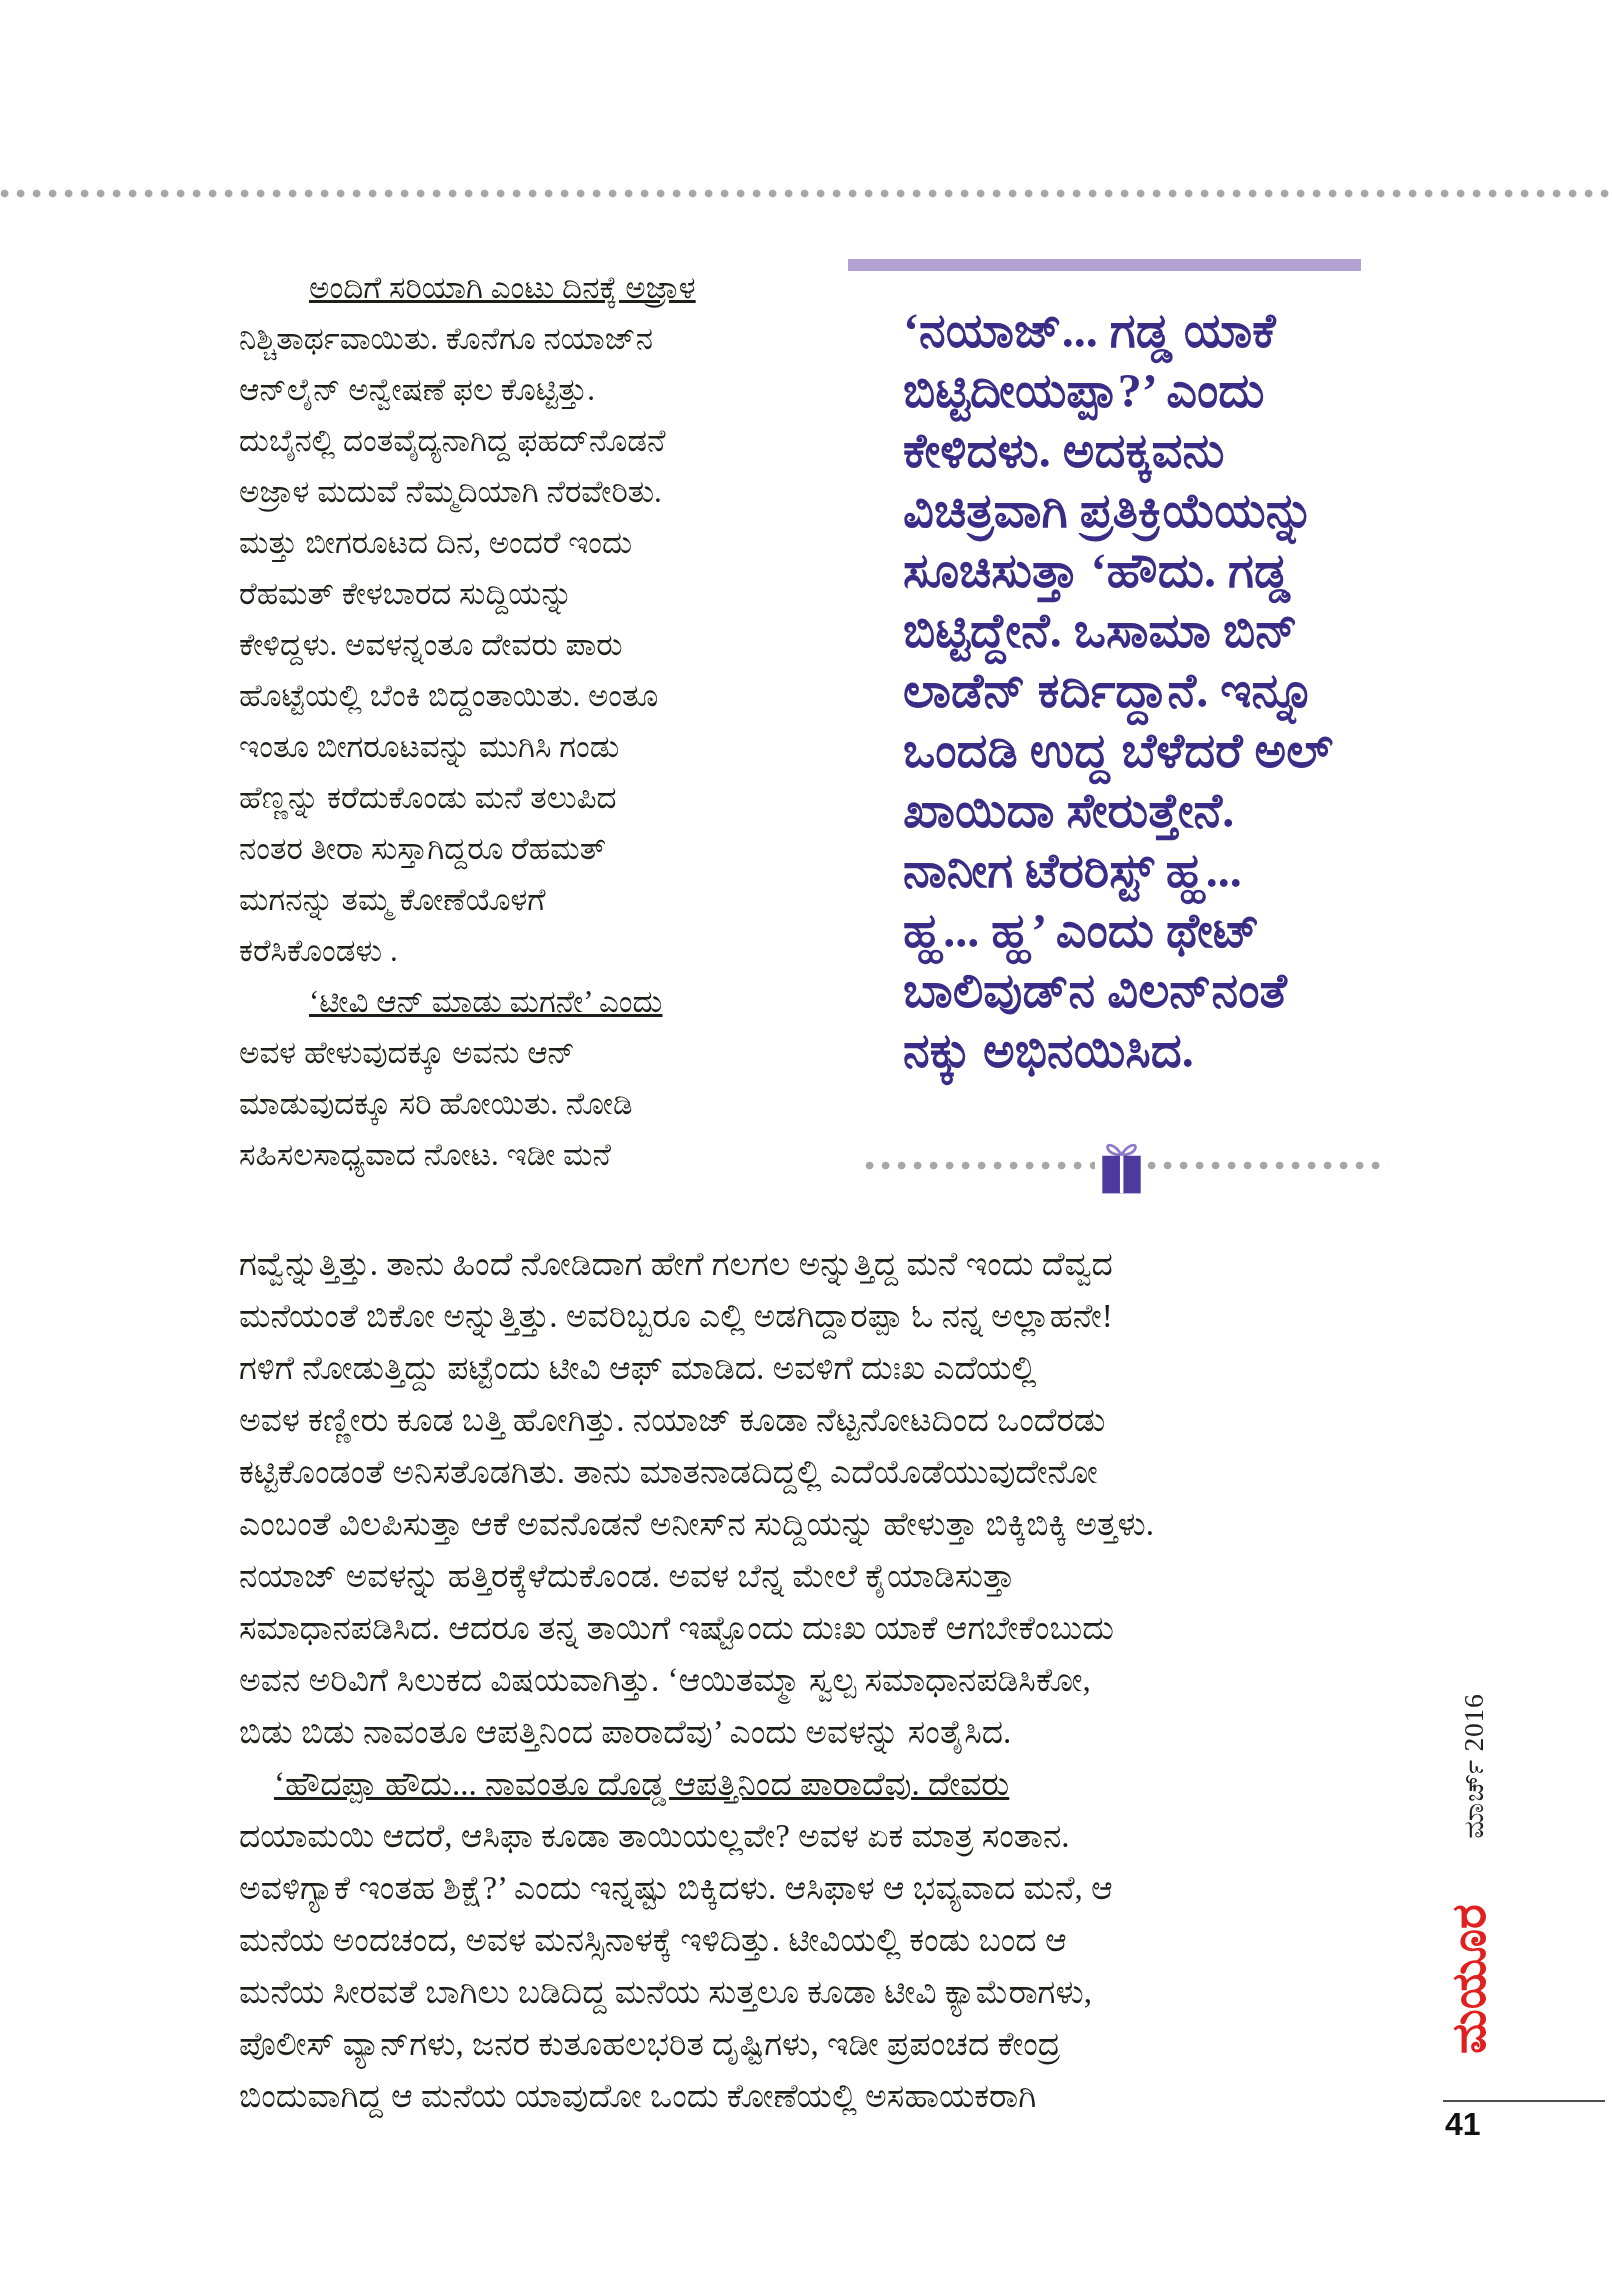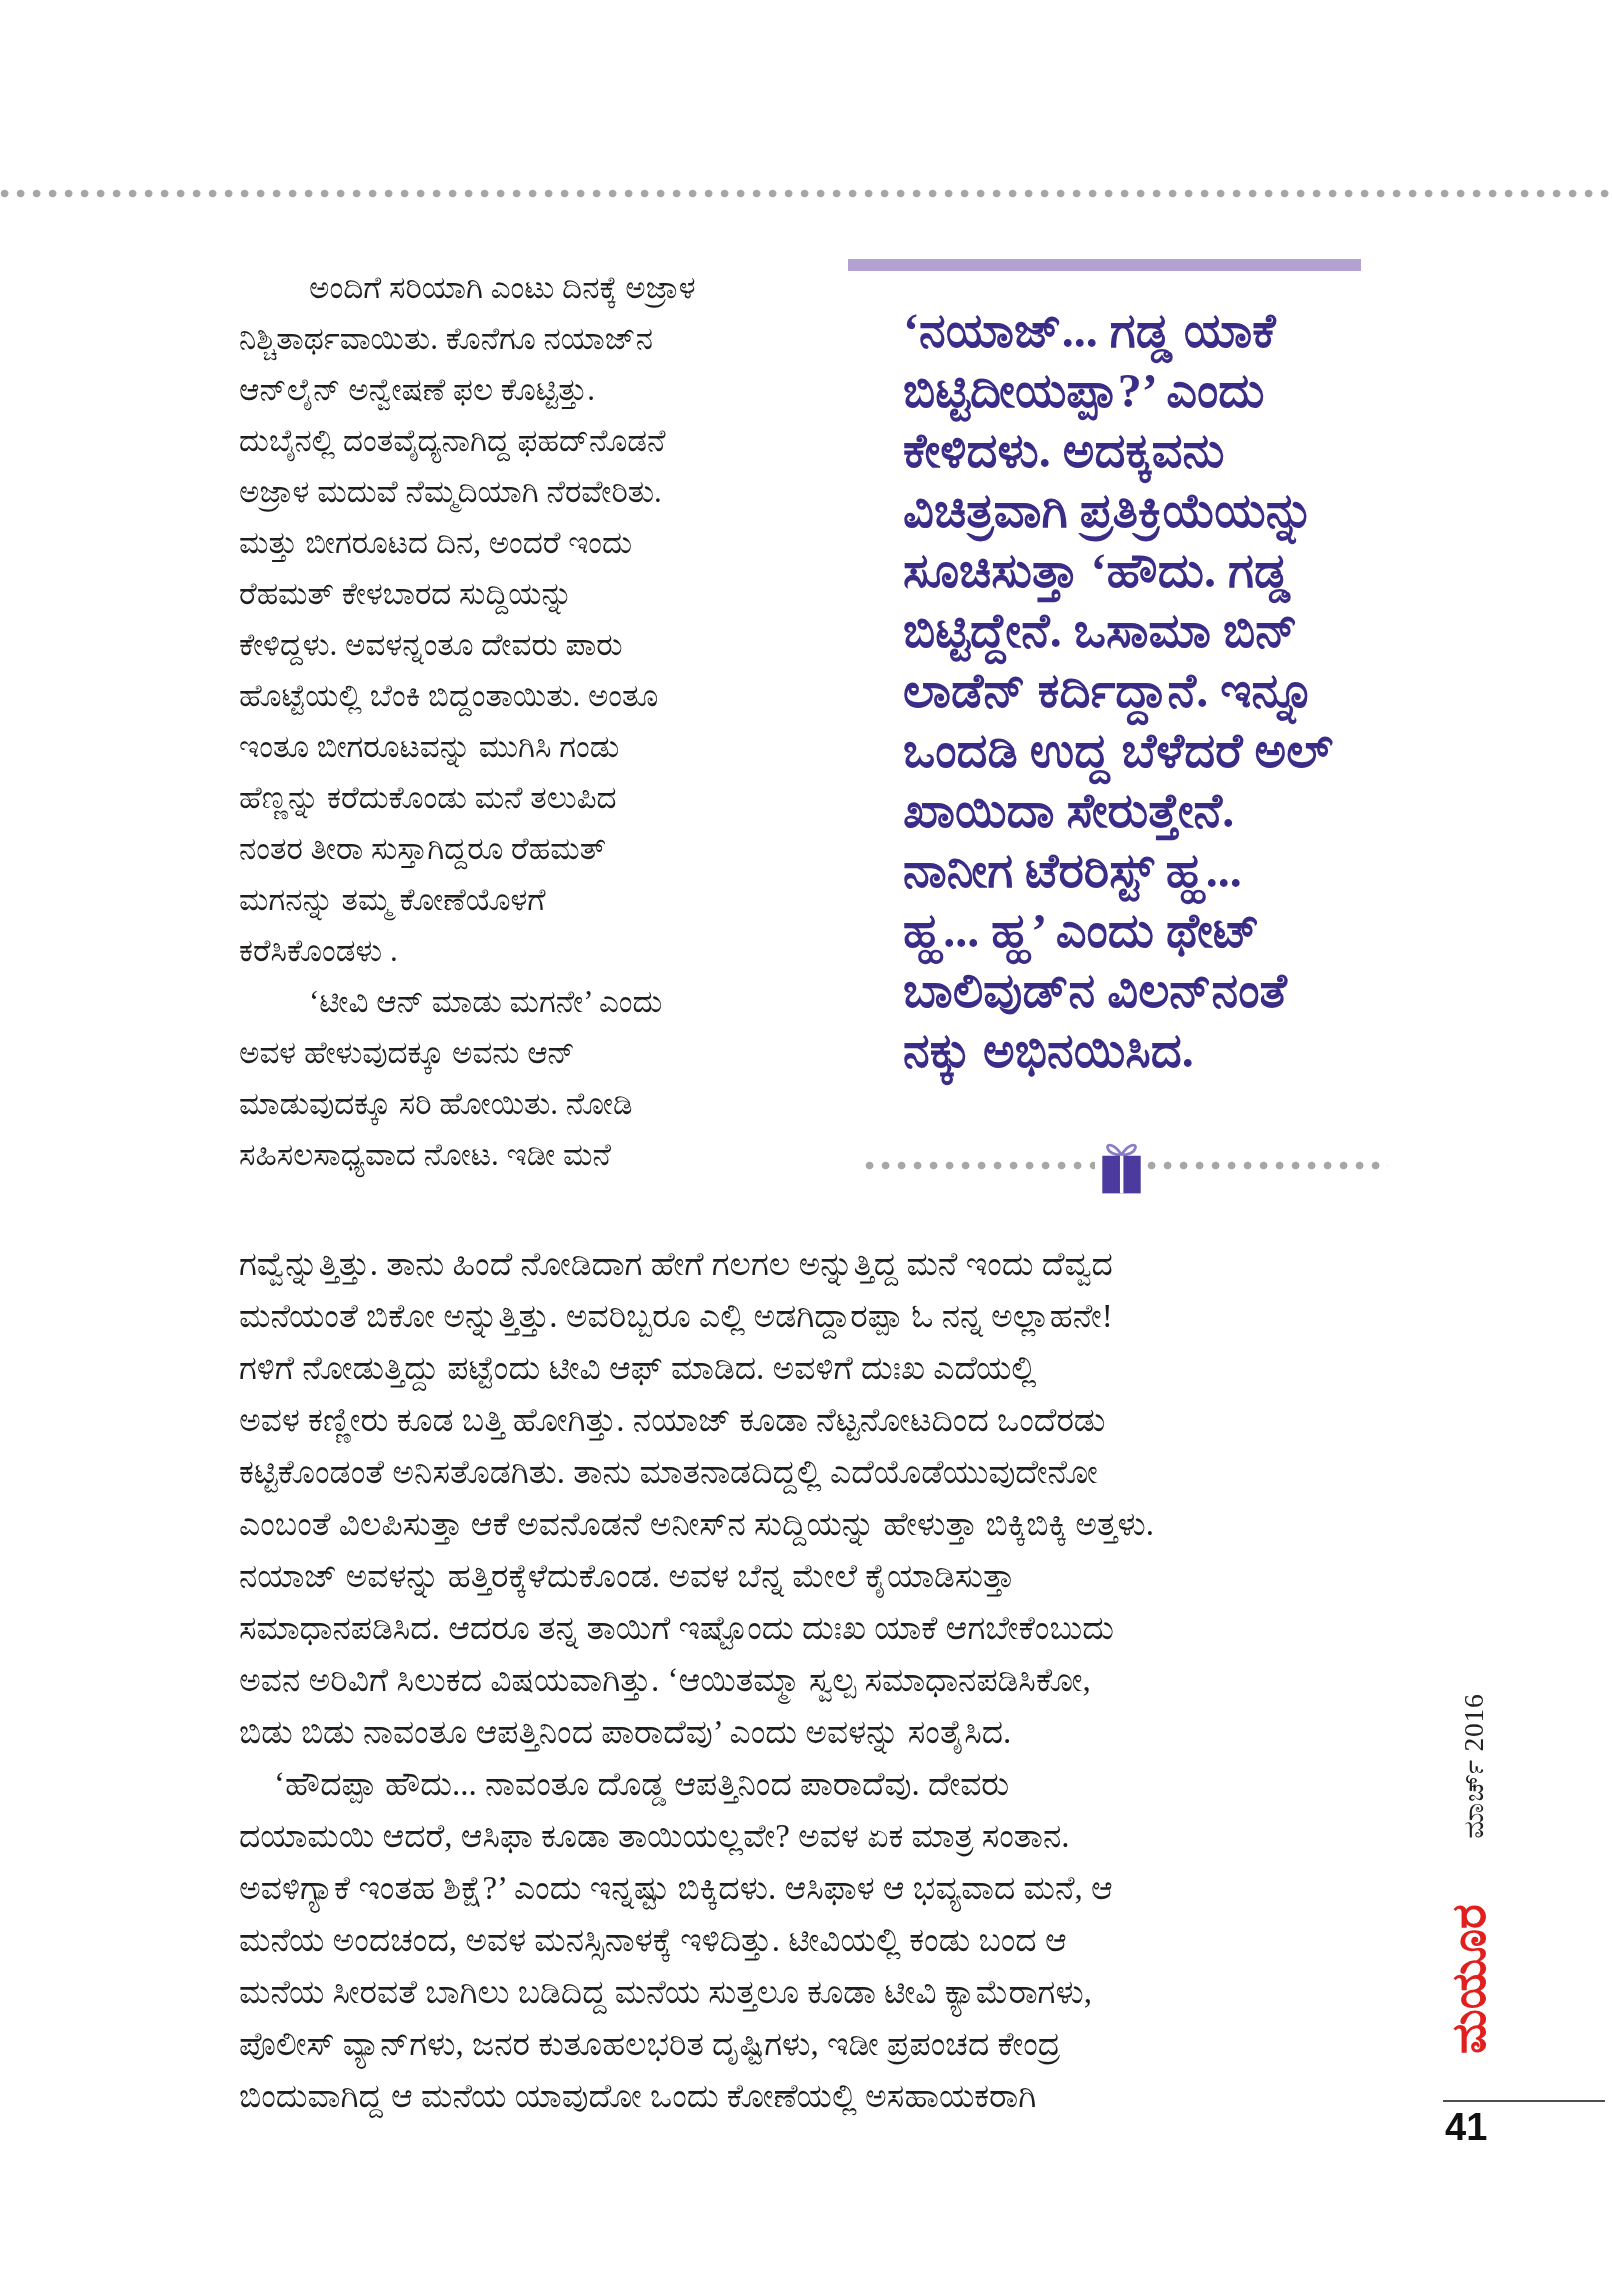--- a/index.html
+++ b/index.html
@@ -21,21 +21,21 @@
     background-repeat:repeat-x;
   }
   .top-dotted { position:absolute; left:0; right:0; top:189px; }
 
   
   .left-col {
     position:absolute; left:239px; top:262px; width:593px;
     font-size:31px;
   }
   .text-line { height:51px; line-height:51px; white-space:nowrap; }
-  .para.indent-first > .text-line:first-child { text-indent:70px; }
+  .para.indent-first > .text-line:first-child { text-indent:70px;text-decoration:underline; }
 
   
   .quote-bar {
     position:absolute; left:848px; top:259px;
     width:513px; height:11.5px;
     background:#b2a1d1;
   }
   .pull-quote {
     position:absolute; left:903px; top:301px; width:543px;
     color:#3a2c87; font-weight:bold; font-size:48px;
@@ -70,21 +70,21 @@
     transform:translate(-50%,-50%) rotate(-90deg);
     font-size:47px; font-weight:bold; color:#e0201e; white-space:nowrap;
   }
   .page-rule {
     position:absolute; left:1443px; top:2100px;
     width:162px; height:2.3px; background:#4d4d4d;
   }
   .page-number {
     position:absolute; left:1445px; top:2106px;
     font-family:"Liberation Sans","DejaVu Sans",sans-serif;
-    font-size:38px; font-weight:bold; color:#111111;
+    font-size:32px; font-weight:bold; color:#111111;
   }
 </style>
 </head>
 <body>
 
 <div class="page">
 
   <div class="top-dotted dots"></div>
 
   <div class="left-col">

